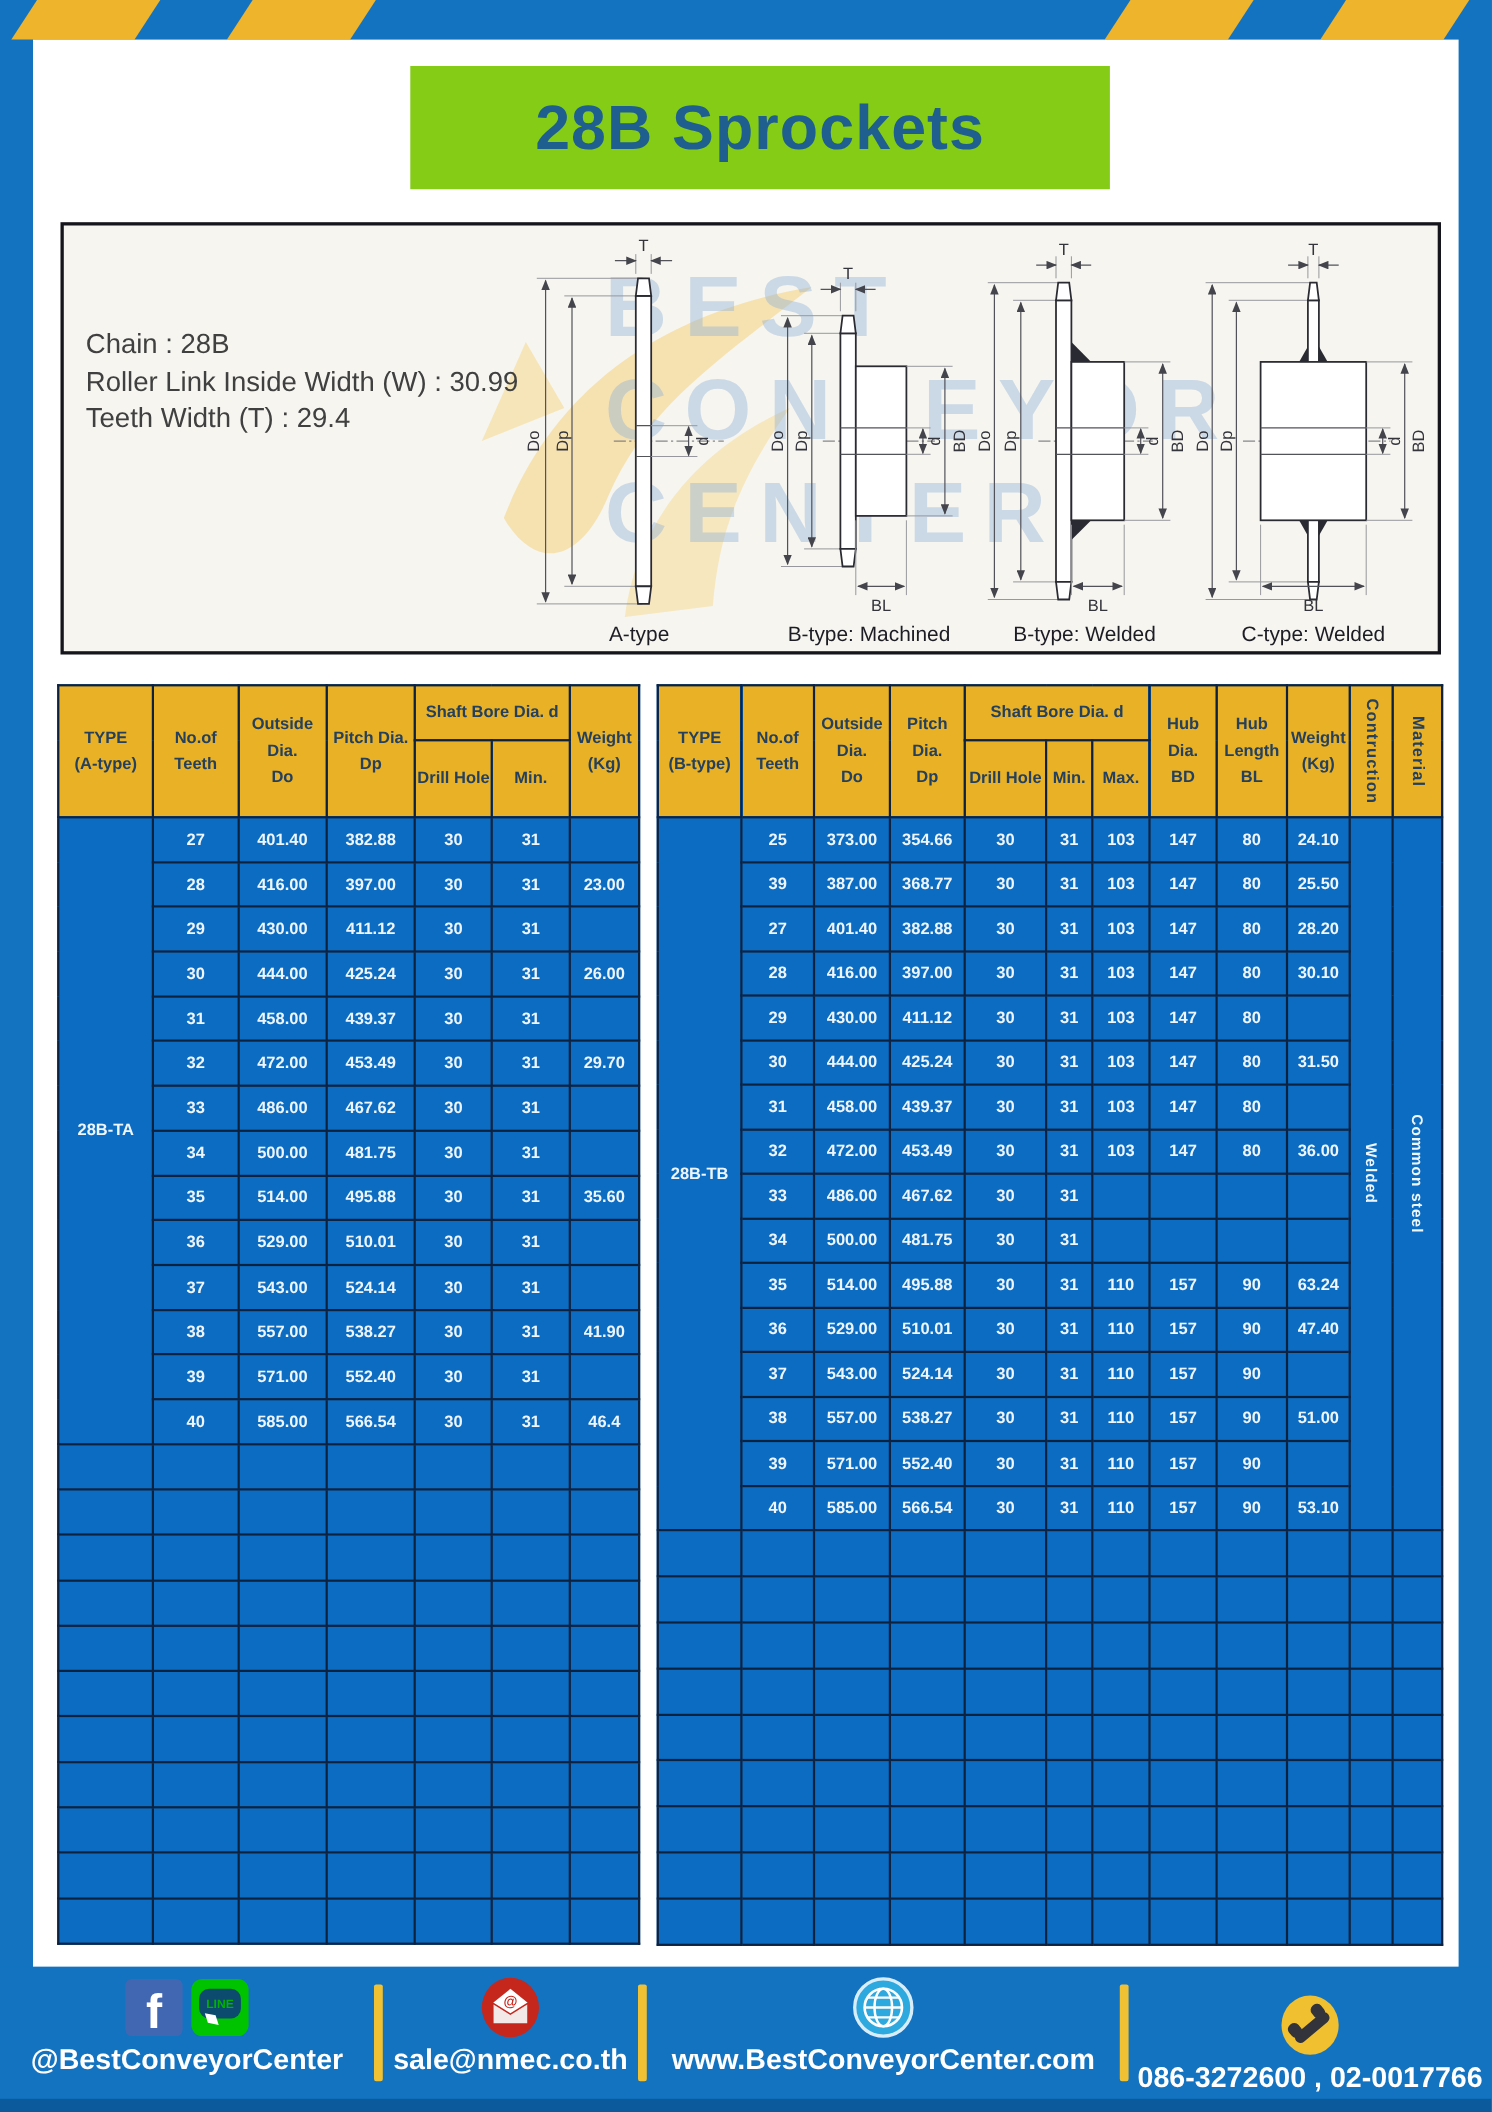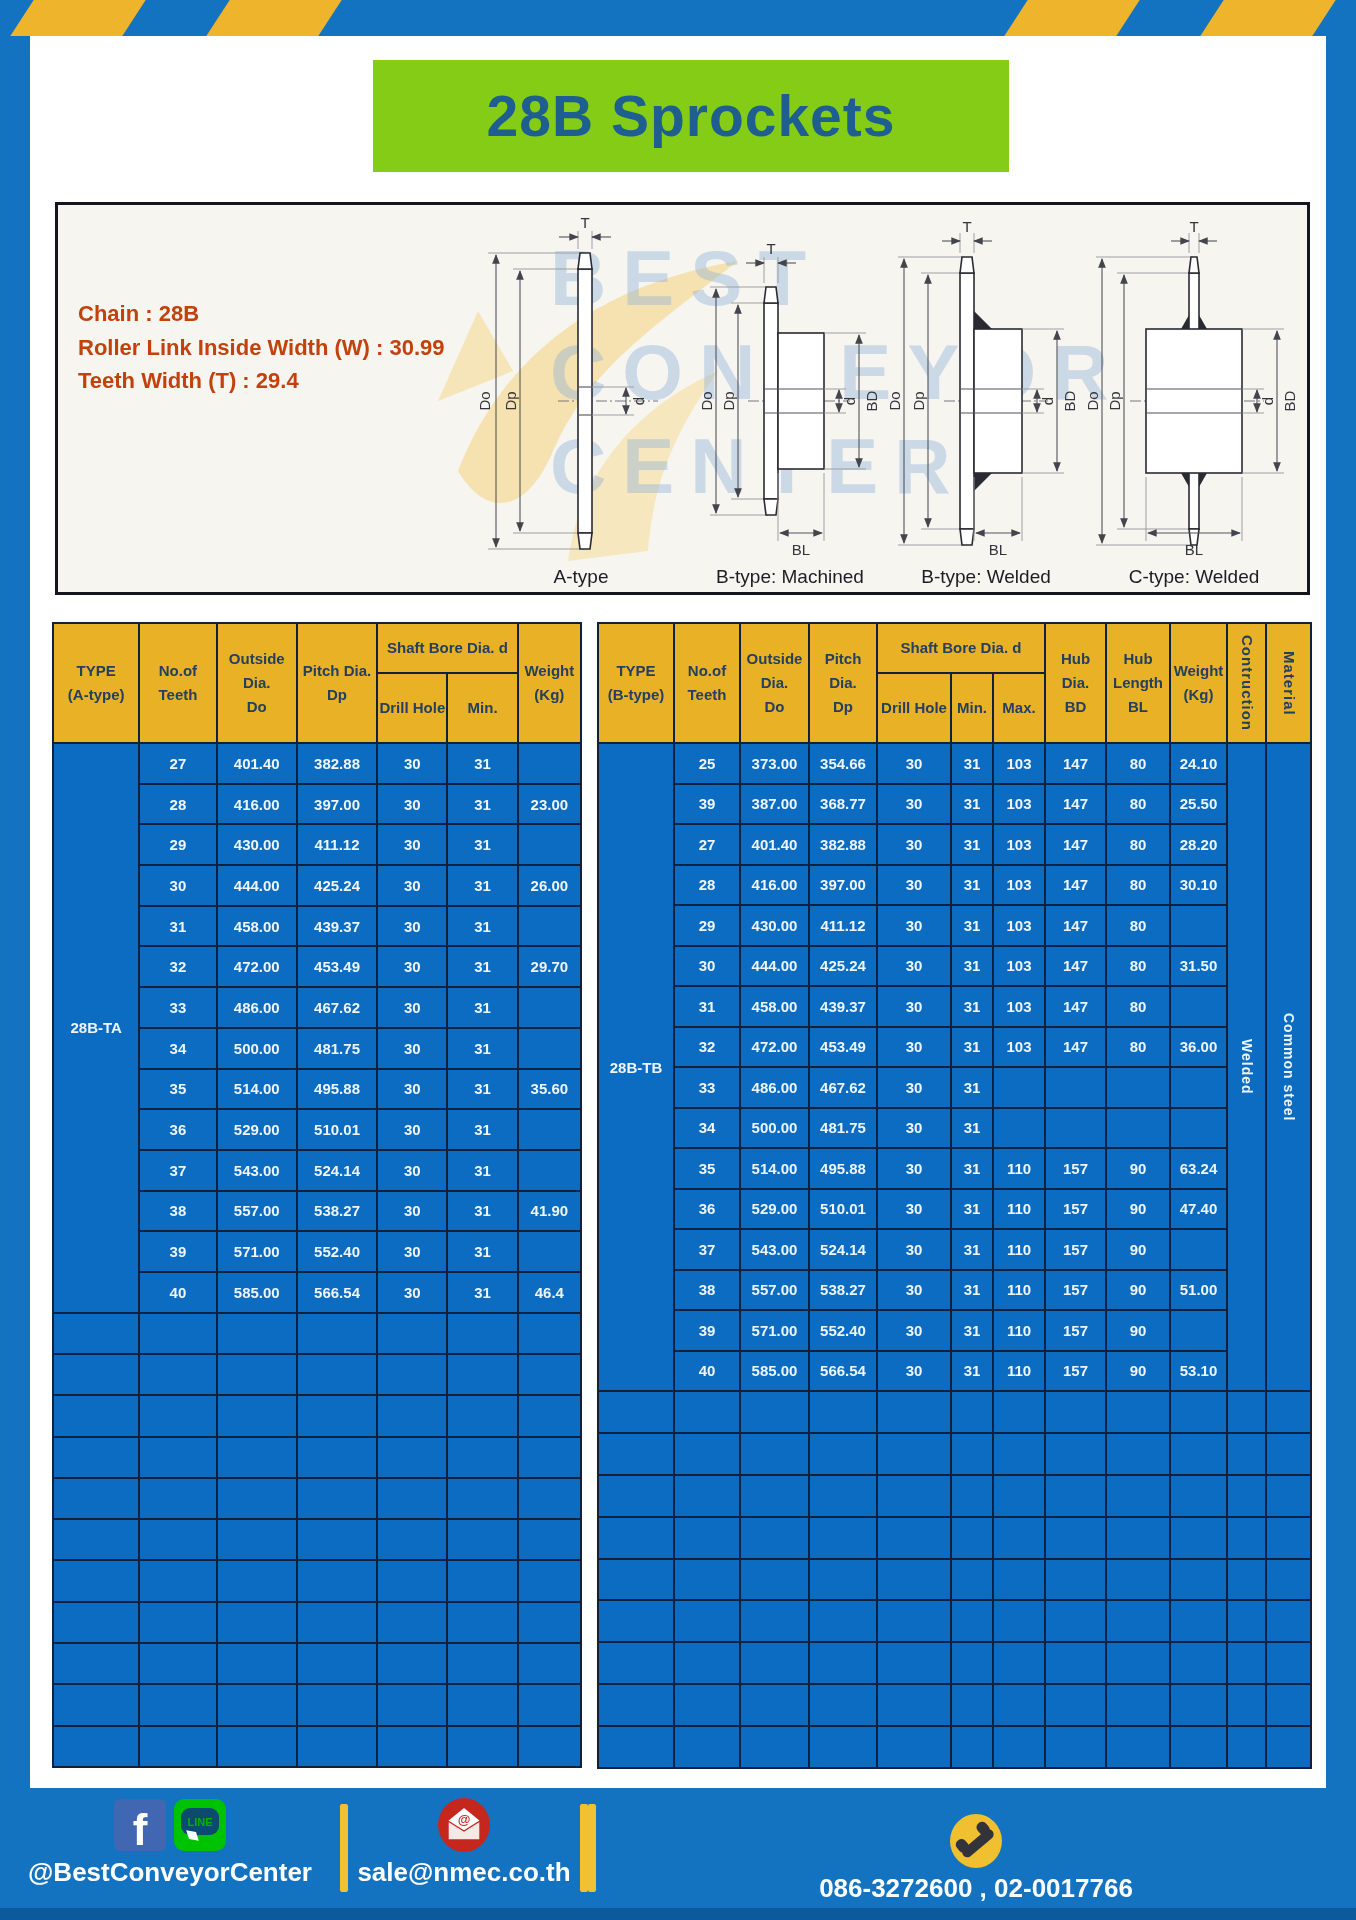--- a/index.html
+++ b/index.html
@@ -18,21 +18,21 @@
             display:flex; align-items:center; justify-content:center; }
   .banner h1 { font-size:57px; font-weight:800; color:#1e5f90; letter-spacing:1px; }
 
   
   .panel { position:absolute; left:55px; top:202px; width:1255px; height:393px; background:#f6f5f0;
            border:3px solid #15151d; overflow:hidden; }
   .wm-swoosh { position:absolute; left:360px; top:16px; }
   .wm-text { position:absolute; left:492px; top:26px; font-weight:800; font-size:78px; line-height:94px;
              letter-spacing:16px; color:rgba(140,176,214,0.40); white-space:nowrap; }
   .specs { position:absolute; left:20px; top:92px; }
-  .spec-line { font-size:22px; font-weight:bold; color:#c2410c; line-height:33.5px; white-space:nowrap; }
+  .spec-line { font-size:25px; font-weight:normal; color:#404040; line-height:33.5px; white-space:nowrap; }
   .diag { position:absolute; top:6px; }
   .diag text { font-family:"Liberation Sans", sans-serif; }
   .dlab { font-size:15px; fill:#34343c; text-anchor:middle; }
   .cap  { font-size:19px; fill:#1c1c24; text-anchor:middle; font-weight:500; }
   .dim  { stroke:#52525a; stroke-width:1.1; }
   .ext  { stroke:#96969c; stroke-width:0.9; }
   .cl   { stroke:#6a6a70; stroke-width:0.9; stroke-dasharray:11 3 2 3; }
   .part { fill:#ffffff; stroke:#2a2a32; stroke-width:1.6; }
   .weld { fill:#2a2a32; }
 
@@ -895,20 +895,33 @@
         <svg width="56" height="56" viewBox="0 0 56 56">
           <ellipse cx="28" cy="28" rx="26" ry="27" fill="#c5271d"></ellipse>
           <path d="M12 24 L28 11 L44 24 L44 43 L12 43 Z" fill="#ffffff"></path>
           <path d="M12 24 L28 34 L44 24 L44 43 L12 43 Z" fill="#f3e9e7" stroke="#c5271d" stroke-width="1.4"></path>
           <text x="28" y="27" text-anchor="middle" font-size="13" font-weight="bold" fill="#c5271d">@</text>
         </svg>
       </div>
       <div class="ftext">sale@nmec.co.th</div>
     </div>
     <div class="fsep"></div>
+    <div class="fsec fs3">
+      <div class="icon-row">
+        <svg width="56" height="56" viewBox="0 0 56 56">
+          <circle cx="28" cy="28" r="26" fill="#2ea9e0" stroke="#d7edf9" stroke-width="3"></circle>
+          <circle cx="28" cy="28" r="17" fill="none" stroke="#ffffff" stroke-width="2.4"></circle>
+          <ellipse cx="28" cy="28" rx="8" ry="17" fill="none" stroke="#ffffff" stroke-width="2.2"></ellipse>
+          <line x1="11" y1="28" x2="45" y2="28" stroke="#ffffff" stroke-width="2.2"></line>
+          <line x1="14" y1="19" x2="42" y2="19" stroke="#ffffff" stroke-width="2.2"></line>
+          <line x1="14" y1="37" x2="42" y2="37" stroke="#ffffff" stroke-width="2.2"></line>
+        </svg>
+      </div>
+      <div class="ftext">www.BestConveyorCenter.com</div>
+    </div>
     <div class="fsep"></div>
     <div class="fsec fs4">
       <div class="icon-row">
         <svg width="56" height="56" viewBox="0 0 56 56">
           <ellipse cx="28" cy="28" rx="26" ry="27" fill="#f0c030"></ellipse>
           <g transform="rotate(-40 28 28)" fill="#33333b">
             <rect x="9" y="26" width="38" height="10" rx="5"></rect>
             <rect x="9" y="16" width="11" height="14" rx="5"></rect>
             <rect x="36" y="16" width="11" height="14" rx="5"></rect>
           </g>

